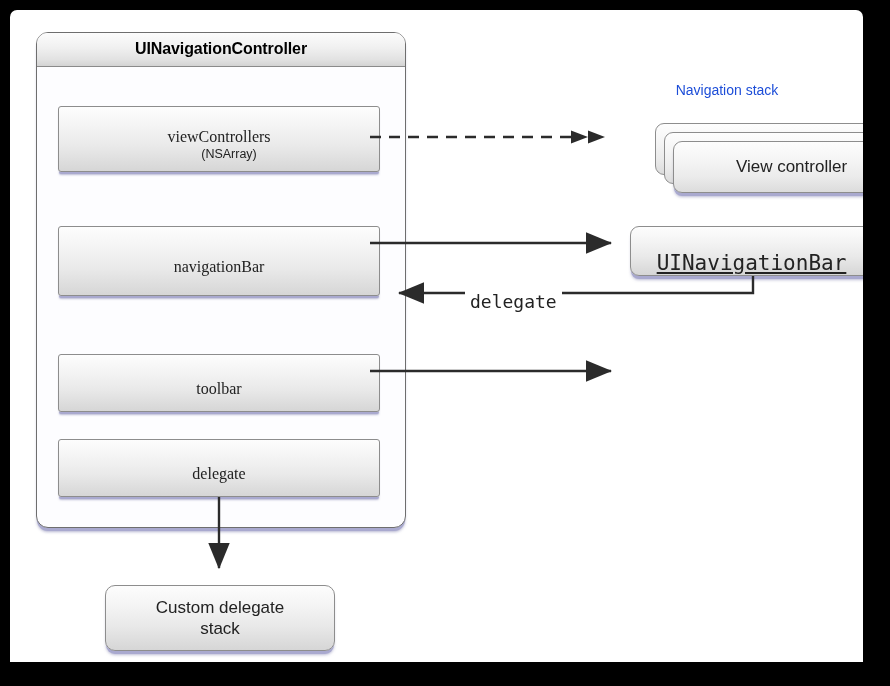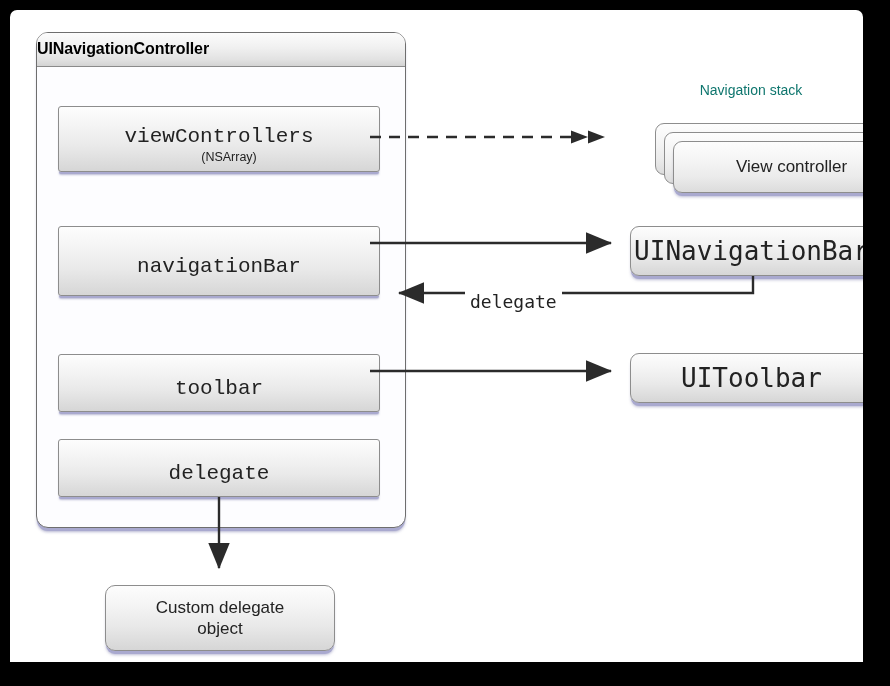--- a/index.html
+++ b/index.html
@@ -53,21 +53,21 @@
     height: 34px;
     border-bottom: 1.5px solid #8a8a8a;
     border-radius: 10px 10px 0 0;
     background: linear-gradient(to bottom, #fcfcfc 0%, #f0f0f0 45%, #e2e2e2 80%, #d3d3d3 100%);
     box-sizing: border-box;
   }
   #uinav-title {
     position: absolute;
     left: 0; top: 7px;
     width: 100%;
-    text-align: left;
+    text-align: center;
     font-size: 16px;
     font-weight: bold;
     color: #000000;
     letter-spacing: -0.1px;
   }
 
   
   .prop {
     position: absolute;
     left: 22px;
@@ -75,22 +75,22 @@
     border: 1px solid #8d8d8d;
     border-radius: 3px;
     box-sizing: border-box;
     box-shadow: 0 3px 0 -1px #a9a9cf, 0 4px 2px -1px rgba(120,120,170,0.5);
     display: flex;
     flex-direction: column;
     align-items: center;
     justify-content: center;
   }
   .prop .mono {
-    font-family: Liberation Mono, monospace;
-    font-size: 21px;
+    font-family: Liberation Serif, serif;
+    font-size: 16px;
     color: #222222;
     line-height: 1.05;
     margin-top: 12px;
   }
   .prop .sub {
     font-family: "Liberation Sans", sans-serif;
     font-size: 12.5px;
     color: #222222;
     margin-top: 1px;
     margin-left: 20px;
@@ -102,37 +102,38 @@
   #prop-delegate        { top: 427px; height: 58px; }
 
   
   .rbox {
     position: absolute;
     border: 1.5px solid #8d8d8d;
     border-radius: 9px;
     box-sizing: border-box;
     box-shadow: 0 4px 0 -1px #a9a9cf, 0 5px 3px -1px rgba(120,120,170,0.5);
     display: flex;
-    align-items: center;
+    align-items: flex-end;
     justify-content: center;
     font-family: "DejaVu Sans Mono", "Liberation Mono", monospace;
-    font-size: 26px;
-    color: #222222;
+    font-size: 21px;
+    color: #222222;
+    text-decoration: underline;
   }
   #box-uinavigationbar { left: 620px; top: 216px; width: 243px; height: 50px; }
   #box-uitoolbar       { left: 620px; top: 343px; width: 243px; height: 50px; }
 
   
   #navstack-label {
     position: absolute;
-    left: 616px; top: 72px;
+    left: 592px; top: 72px;
     width: 250px;
     text-align: center;
     font-size: 14px;
-    color: #0f766e;
+    color: #1d4ed8;
   }
   .stackcard {
     position: absolute;
     width: 237px;
     height: 52px;
     border: 1.5px solid #8d8d8d;
     border-radius: 9px;
     box-sizing: border-box;
     background: linear-gradient(to bottom, #fdfdfd 0%, #f5f5f5 35%, #ebebeb 70%, #dcdcdc 100%);
     margin-left: 45px;
@@ -222,27 +223,24 @@
     <div class="stackcard" id="stack-card-3"></div>
     <div class="stackcard" id="stack-card-2"></div>
     <div class="stackcard boxfill" id="stack-card-1">
       <span>View controller</span>
     </div>
 
     <div class="rbox boxfill" id="box-uinavigationbar">
       <span>UINavigationBar</span>
     </div>
 
-    <div class="rbox boxfill" id="box-uitoolbar">
-      <span>UIToolbar</span>
-    </div>
 
     <div class="boxfill" id="box-custom-delegate">
       <span>Custom delegate</span>
-      <span>object</span>
+      <span>stack</span>
     </div>
 
     <svg id="wires" viewBox="0 0 853 652" width="853" height="652">
       <defs>
         <marker id="ah" markerWidth="11" markerHeight="9" refX="10.5" refY="4.5" orient="auto">
           <path d="M0,0 L11,4.5 L0,9 z" fill="#2b2b2b"></path>
         </marker>
         <marker id="ah-left" markerWidth="11" markerHeight="9" refX="10.5" refY="4.5" orient="auto">
           <path d="M0,0 L11,4.5 L0,9 z" fill="#2b2b2b"></path>
         </marker>

